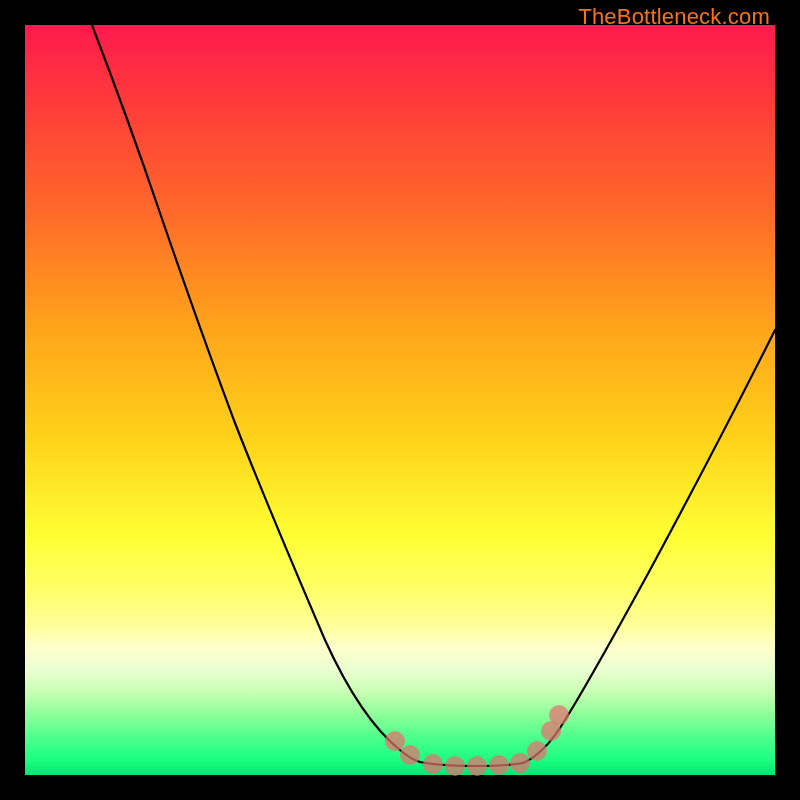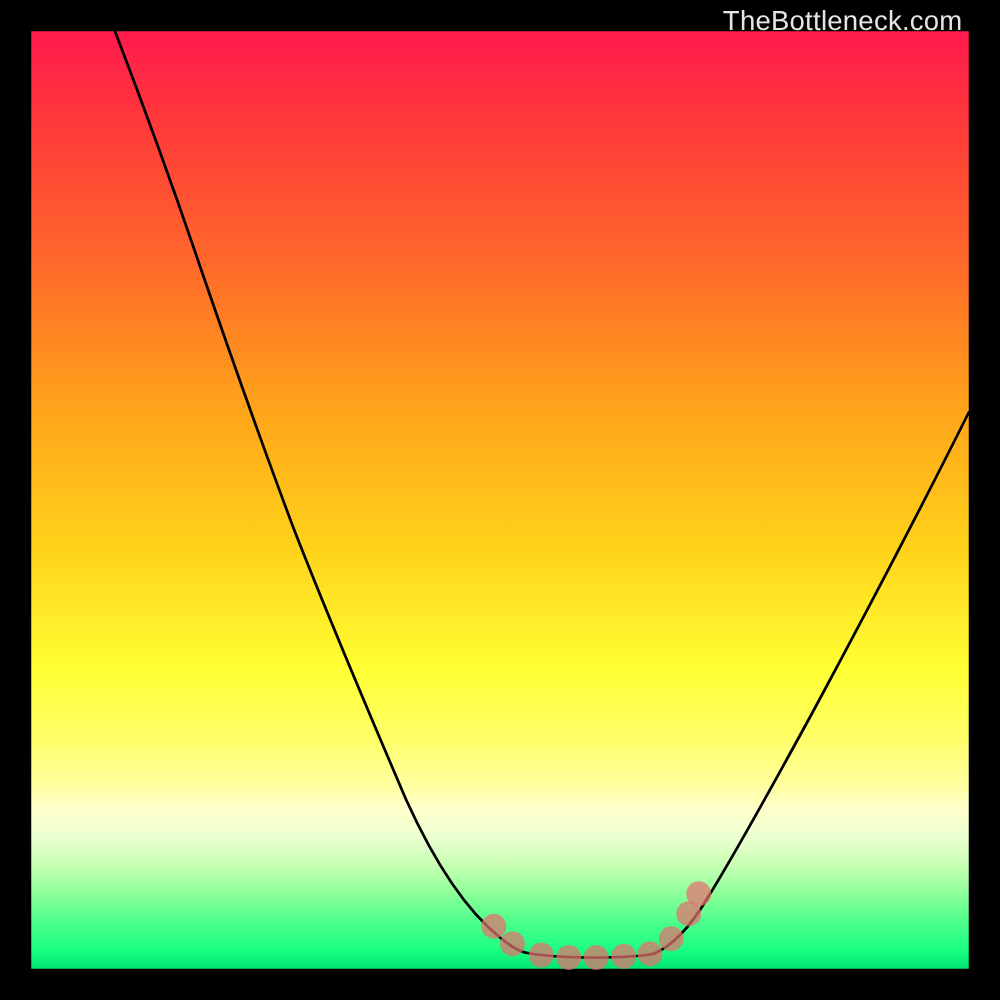--- a/index.html
+++ b/index.html
@@ -39,21 +39,21 @@
       #8cff99 92%,
       #4dff8c 95%,
       #1aff80 98%,
       #00e673 100%
     );
   }
   .watermark {
     position: absolute;
     top: 4px;
     right: 30px;
-    color: #e5e5e5;
+    color: #f97316;
     font-size: 22px;
     letter-spacing: 0.2px;
     font-weight: 500;
   }
   svg.overlay {
     position: absolute;
     left: 0;
     top: 0;
     width: 750px;
     height: 750px;

